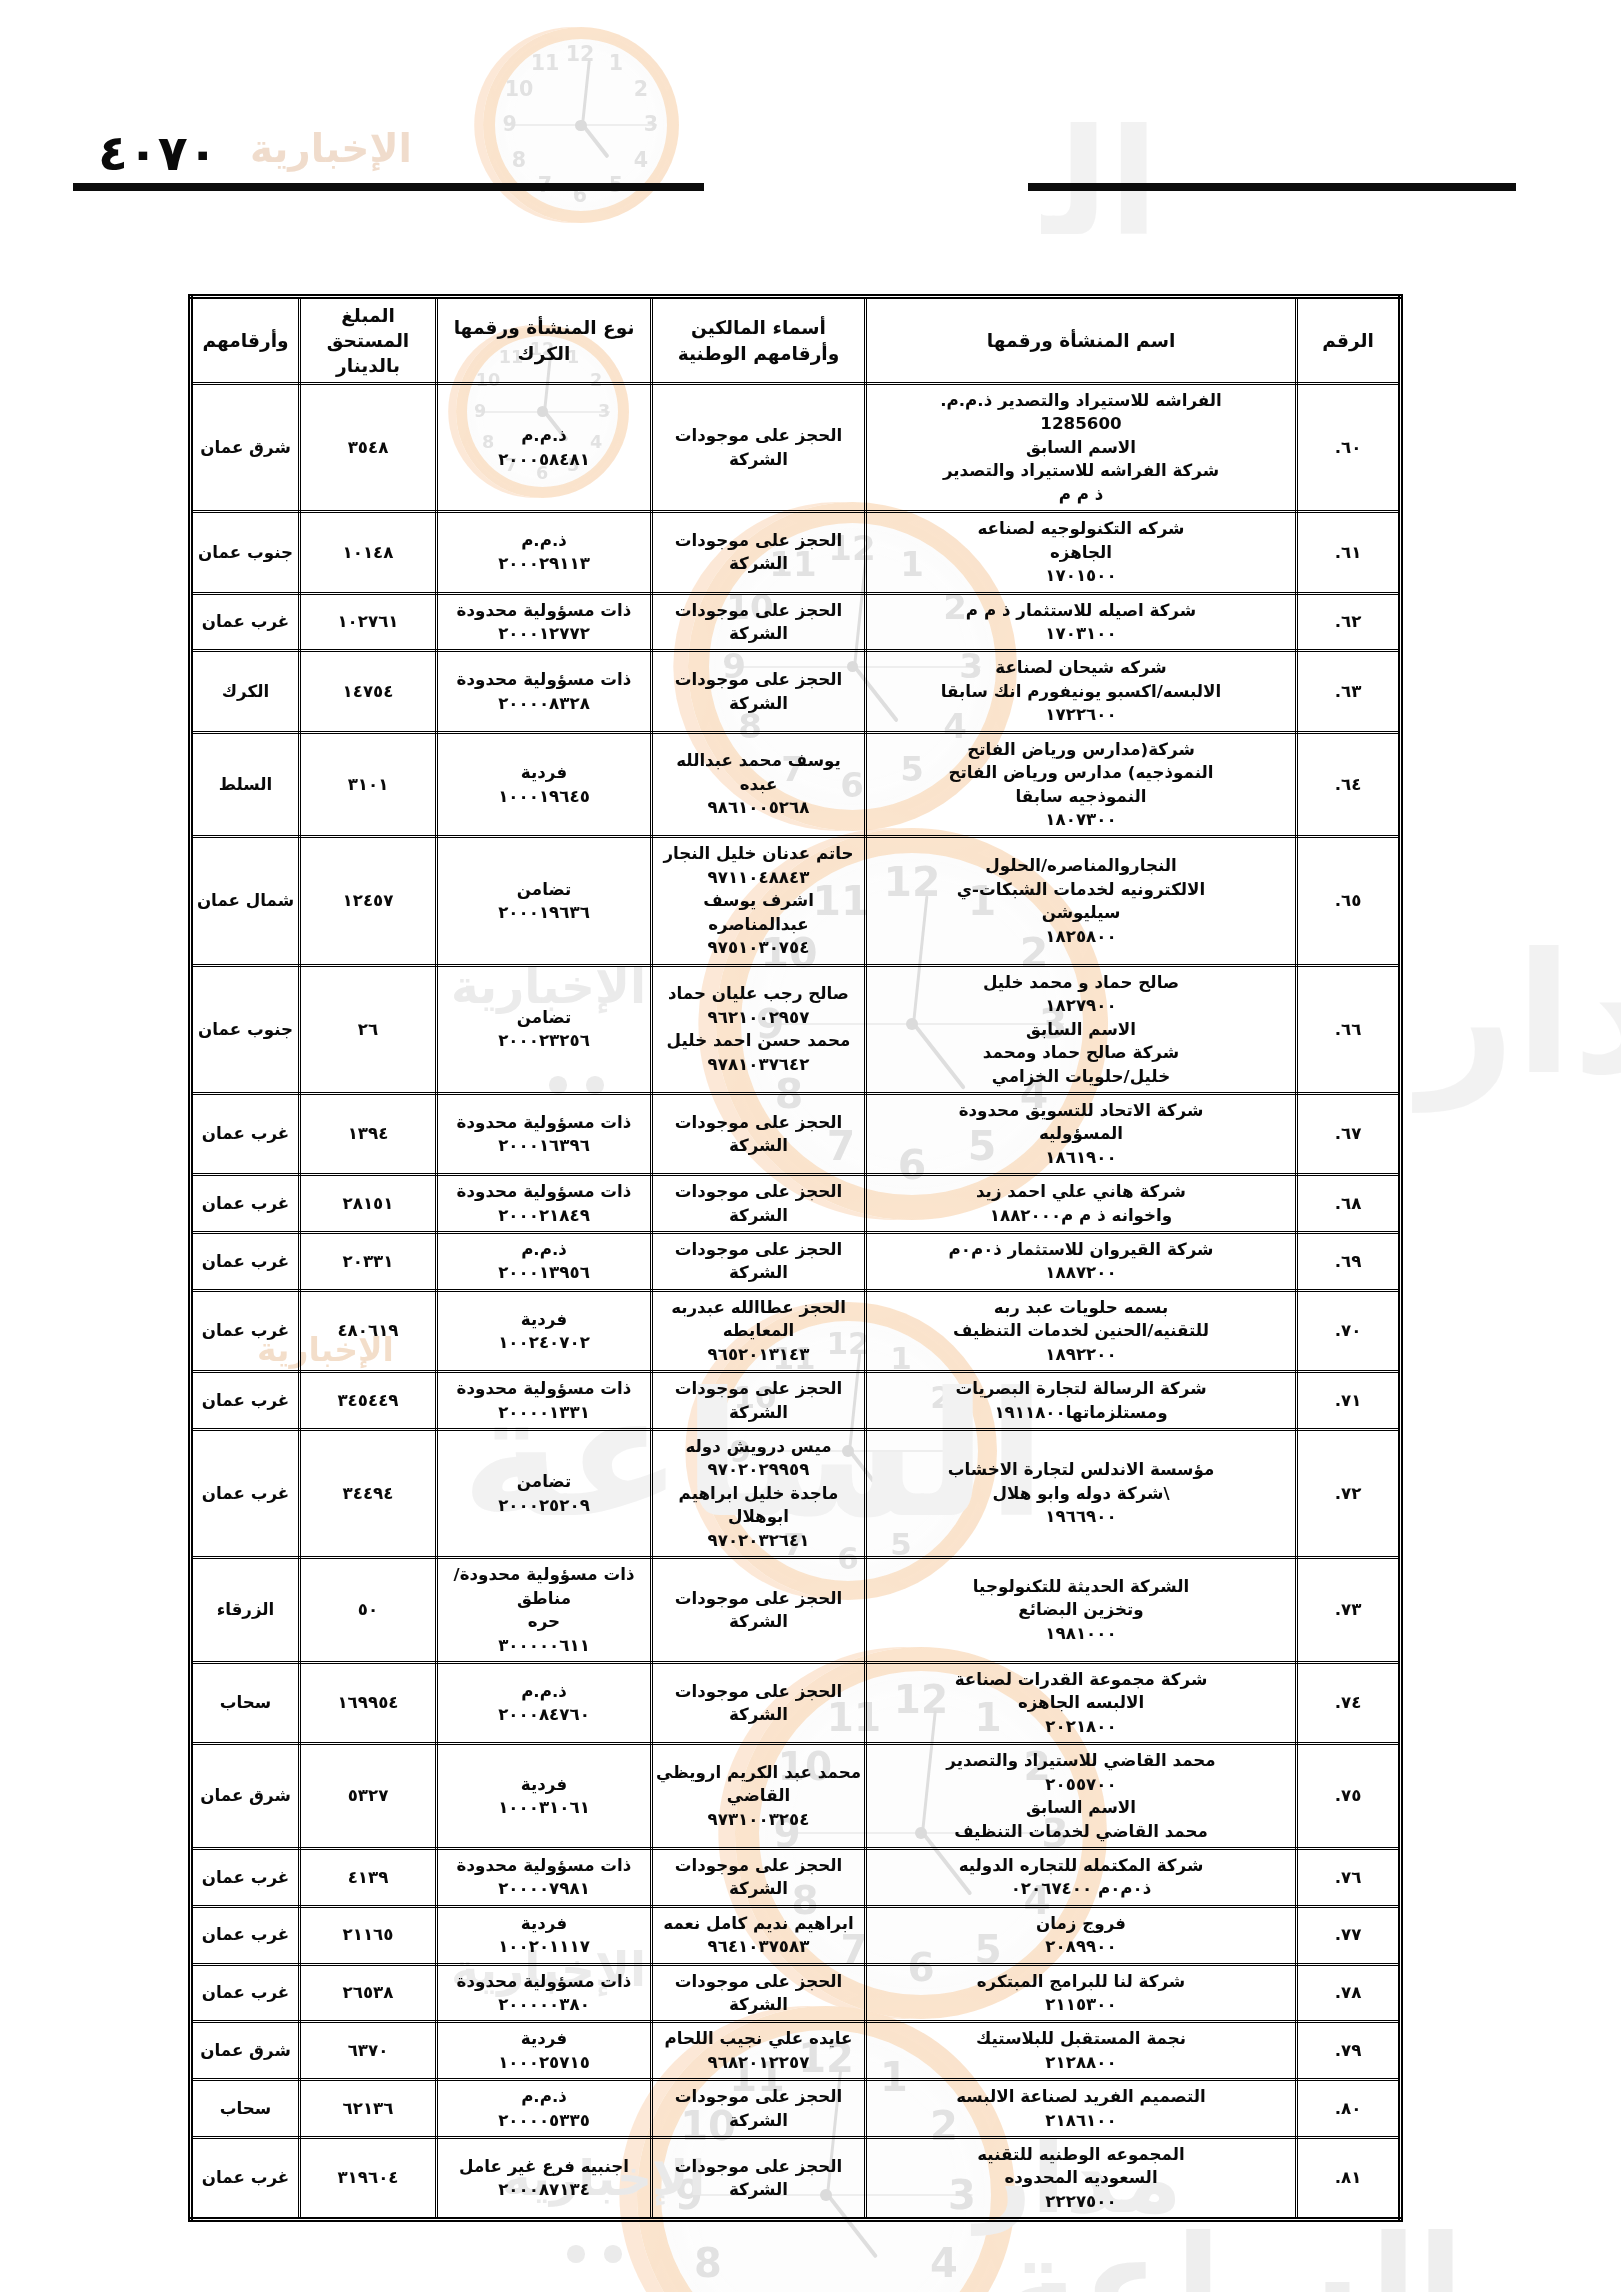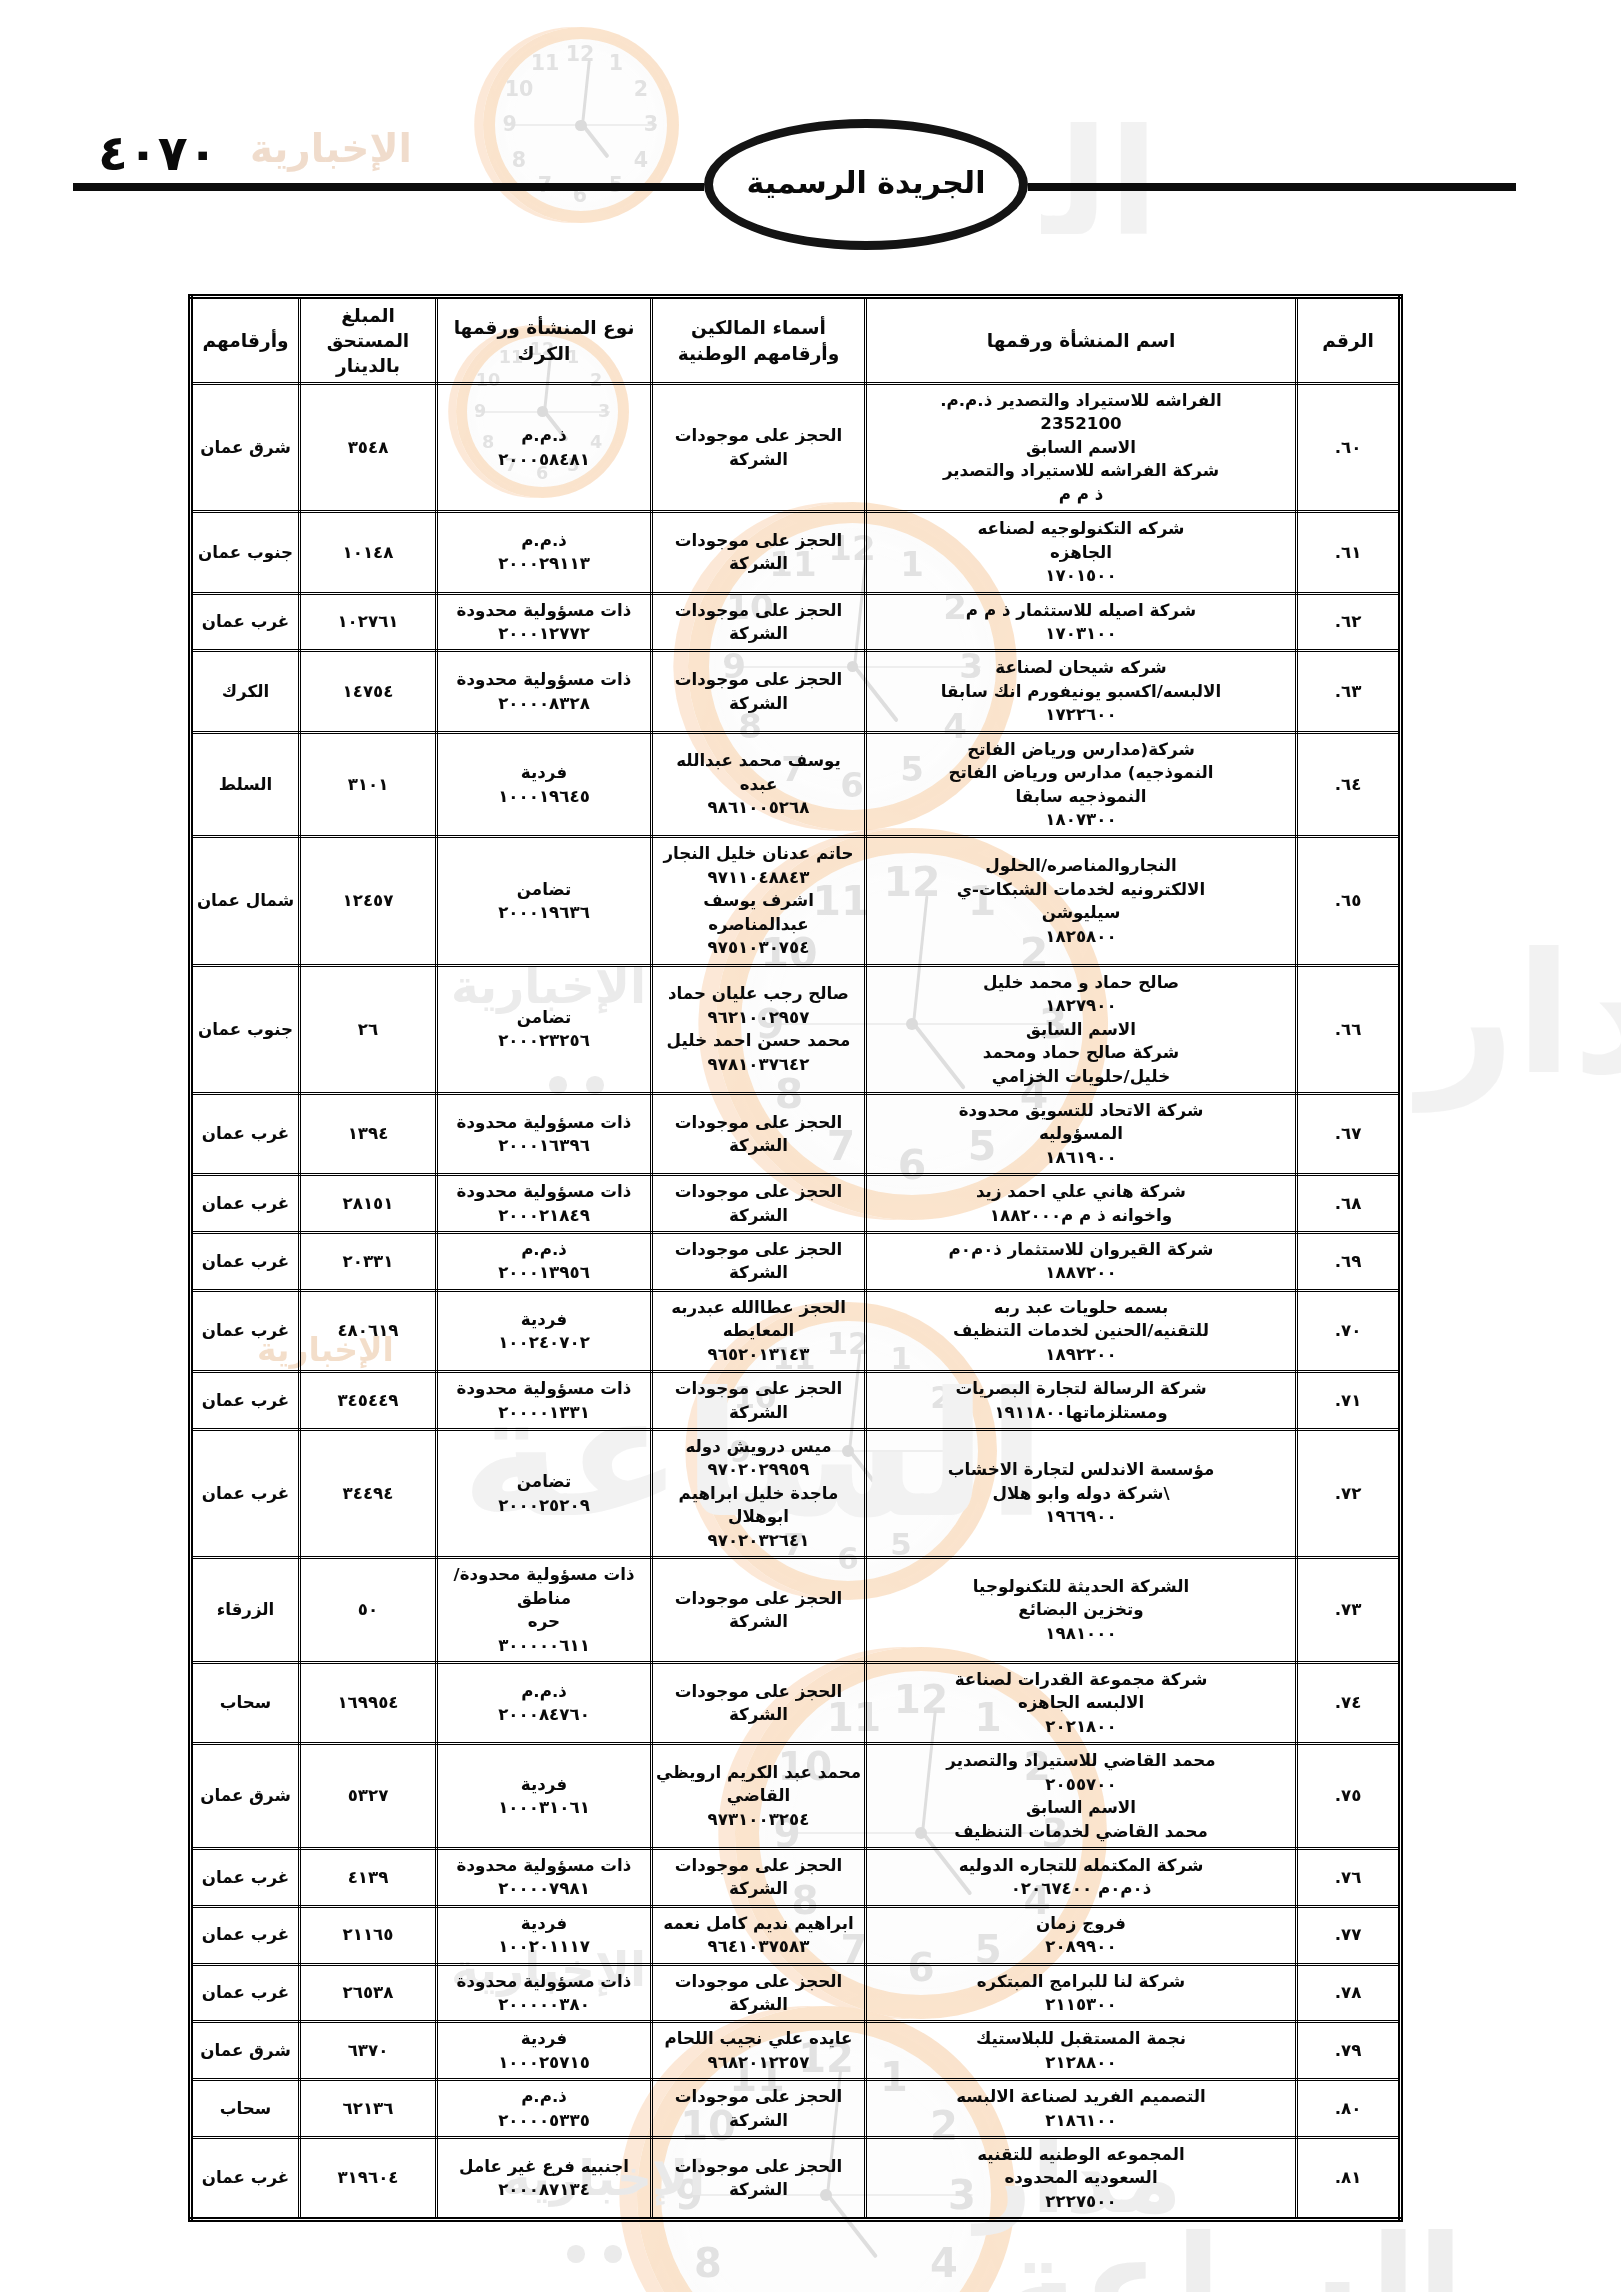--- a/index.html
+++ b/index.html
@@ -214,23 +214,20 @@
     <div class="wm-dot" style="left: 549px; top: 1076px;"></div>
     <div class="wm-dot" style="left: 586px; top: 1076px;"></div>
     <div class="wm-dot" style="left: 567px; top: 2245px;"></div>
     <div class="wm-dot" style="left: 604px; top: 2245px;"></div>
   </div>
 
 <div id="hdr">
   <div class="page-number">٤٠٧٠</div>
   <div class="rule rule-left"></div>
   <div class="rule rule-right"></div>
-  <div class="gazette-oval">
-    <span>الجريدة الرسمية</span>
-  </div>
 </div>
 
 <table class="records" dir="rtl">
   <colgroup>
     <col style="width:104px">
       <col style="width:431px">
       <col style="width:214px">
     <col style="width:215px">
       <col style="width:137px">
       <col style="width:109px">
@@ -245,21 +242,21 @@
       <th>وأرقامهم</th>
     </tr>
   </thead>
   <tbody>
       <tr>
         <td class="col-num">
           <div class="cell-line">٦٠.</div>
         </td>
         <td class="col-est">
           <div class="cell-line">الفراشه للاستيراد والتصدير ذ.م.م.</div>
-          <div class="cell-line">2352100</div>
+          <div class="cell-line">1285600</div>
           <div class="cell-line">الاسم السابق</div>
           <div class="cell-line">شركة الفراشه للاستيراد والتصدير</div>
           <div class="cell-line">ذ م م</div>
         </td>
         <td class="col-owners">
           <div class="cell-line">الحجز على موجودات الشركة</div>
         </td>
         <td class="col-type">
           <div class="cell-line">ذ.م.م</div>
           <div class="cell-line">٢٠٠٠٥٨٤٨١</div>

